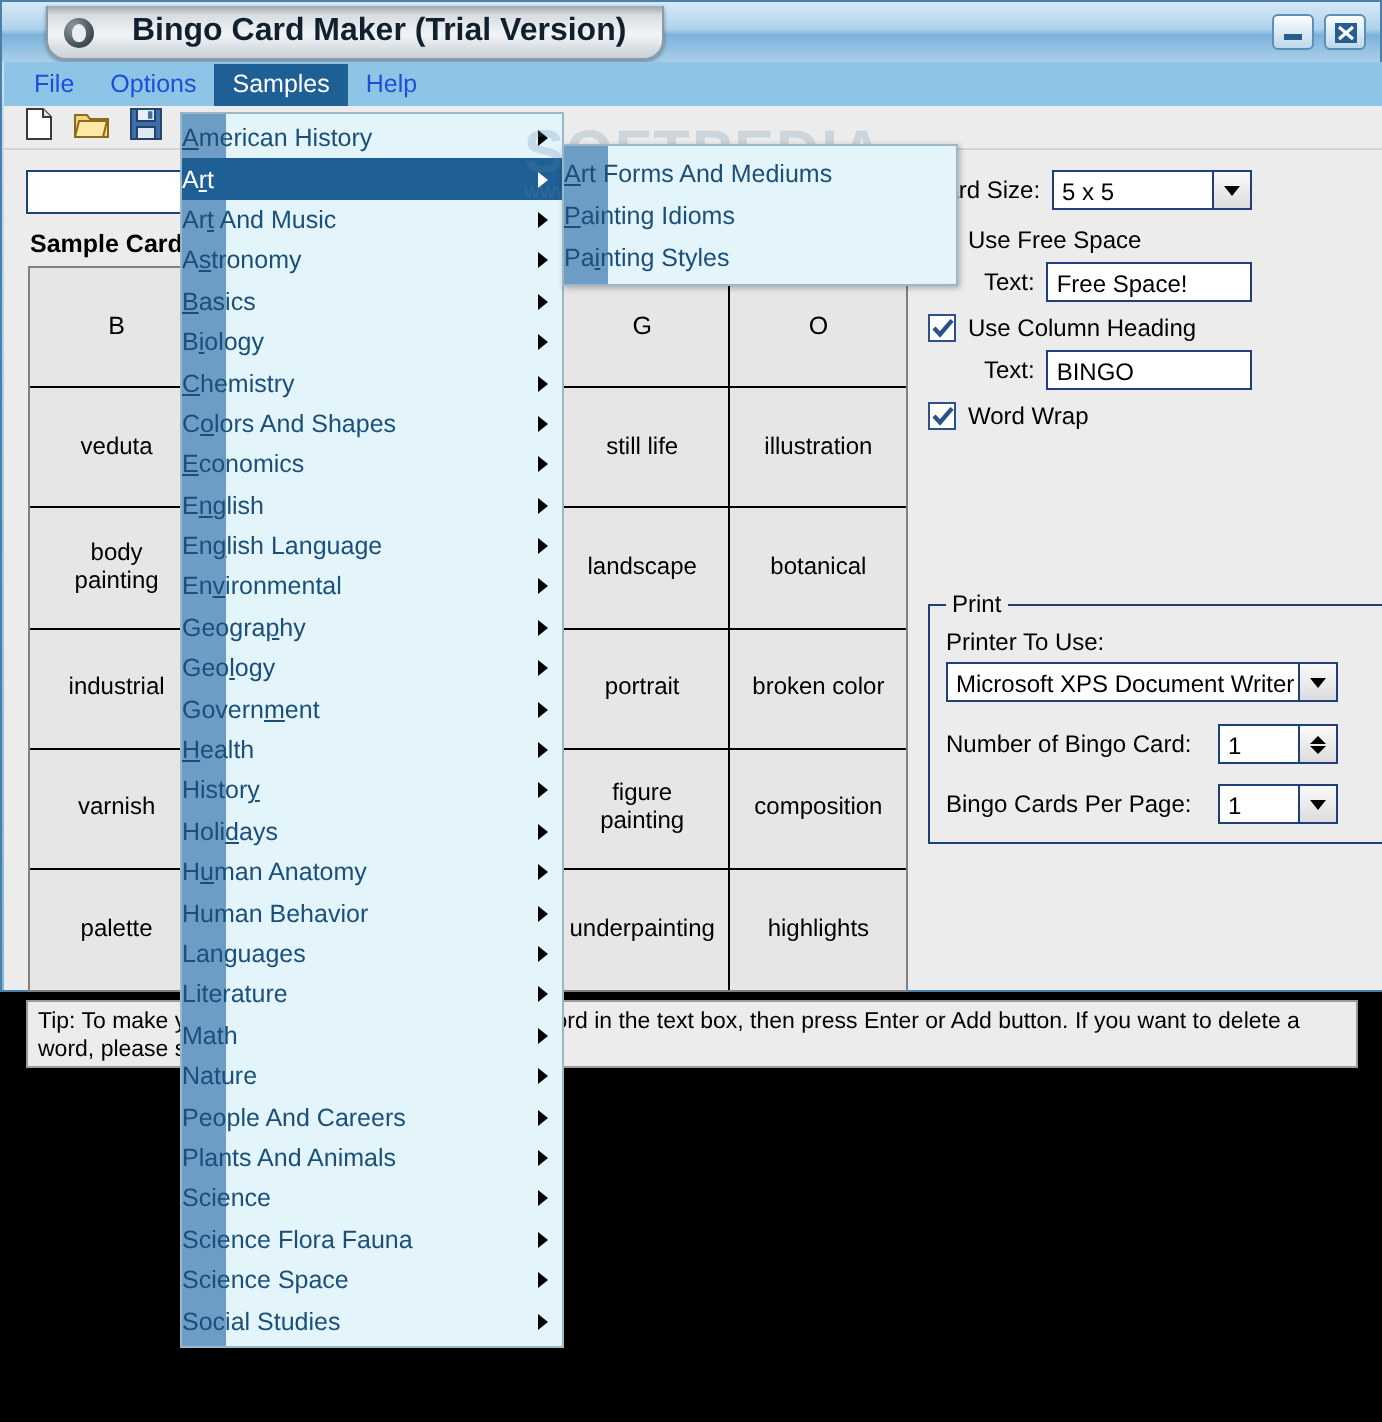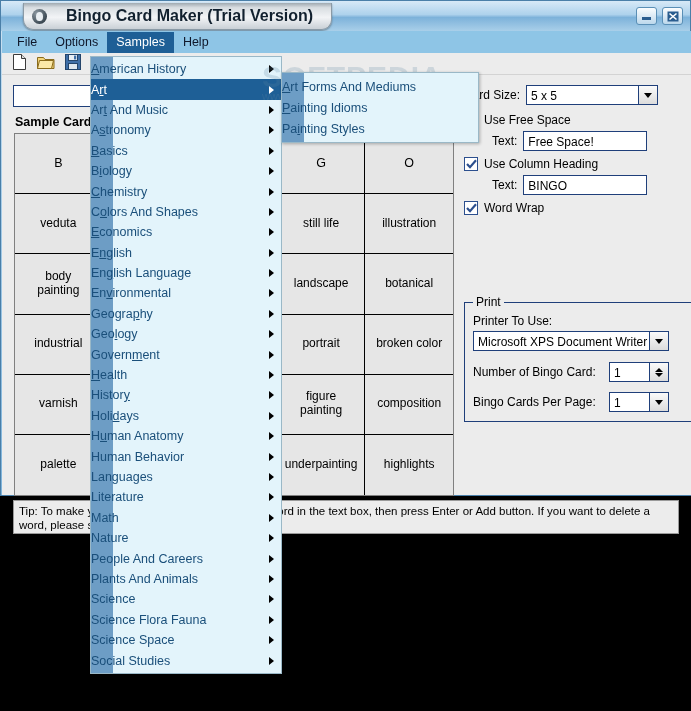--- a/index.html
+++ b/index.html
@@ -30,21 +30,21 @@
   .win-btns{position:absolute;right:7px;top:6px;display:flex;gap:5px;}
   .win-btn{width:19px;height:16px;border:1px solid #5a8fb6;border-radius:3px;
            background:linear-gradient(180deg,#fbfdfe 0%,#dceaf5 50%,#bcd8ec 100%);
            display:flex;align-items:center;justify-content:center;}
   .win-btn svg{display:block;}
 
   
   #menubar{position:absolute;left:1px;top:30px;width:689px;height:22px;
            background:#8ec5e6;display:flex;align-items:center;padding-left:6px;
            box-sizing:border-box;}
-  .mb-item{padding:3px 9px 4px 9px;font-size:12.5px;color:#0f172a;cursor:default;}
+  .mb-item{padding:3px 9px 4px 9px;font-size:12.5px;color:#1d4ed8;cursor:default;}
   .mb-item.open{background:#1e5f96;color:#fff;}
 
   
   #toolbar{position:absolute;left:1px;top:52px;width:689px;height:22px;
            background:#ececec;display:flex;align-items:center;gap:10px;padding-left:10px;
            box-sizing:border-box;border-bottom:1px solid #d3d3d3;}
 
   
   #client{position:absolute;left:1px;top:74px;width:689px;height:420px;
           background:#ececec;box-sizing:border-box;}
@@ -78,21 +78,21 @@
   .combo .val{flex:1;padding:1px 4px;font-size:12px;line-height:18px;white-space:nowrap;overflow:hidden;}
   .combo .arrow{width:18px;border-left:1px solid #1f3f7a;
                 background:linear-gradient(180deg,#fafafa,#dcdcdc);
                 display:flex;align-items:center;justify-content:center;}
   .tri{width:0;height:0;border-left:4px solid transparent;border-right:4px solid transparent;
        border-top:5px solid #000;}
   .chk{display:flex;align-items:center;gap:6px;margin:6px 0 4px 0;}
   .chkbox{width:14px;height:14px;border:1px solid #2c4f8e;background:#fff;
           display:flex;align-items:center;justify-content:center;box-sizing:border-box;}
   .textrow{display:flex;align-items:center;gap:6px;margin:0 0 6px 28px;}
-  .tinput{width:124px;height:20px;border:1px solid #1f3f7a;background:#fff;
+  .tinput{width:103px;height:20px;border:1px solid #1f3f7a;background:#fff;
           box-sizing:border-box;padding:1px 4px;font-size:12px;line-height:18px;}
 
   fieldset.print{position:absolute;left:0;top:210px;width:213px;
                  border:1px solid #1f3f7a;margin:0;padding:5px 24px 9px 8px;box-sizing:border-box;}
   fieldset.print legend{font-size:12px;padding:0 3px;}
   .spin{width:18px;border-left:1px solid #1f3f7a;
         background:linear-gradient(180deg,#fafafa,#dcdcdc);
         display:flex;flex-direction:column;align-items:center;justify-content:center;gap:1px;}
   .tri-up{width:0;height:0;border-left:4px solid transparent;border-right:4px solid transparent;
           border-bottom:4px solid #000;}
@@ -231,21 +231,21 @@
 
       <div id="tipbar">
         <div>Tip: To make your own bingo card, please type a word in the text box, then press Enter or Add button. If you want to delete a word, please select</div>
         <div>it from the dropdown list and press the Delete button. After all words are added, please click Print button in the toolbar to print it.</div>
       </div>
 
       <div id="rightpanel">
 
         <div class="row">
           <span class="lbl">Card Size:</span>
-          <div class="combo" style="width:132px;">
+          <div class="combo" style="width:100px;">
             <div class="val">5 x 5</div>
             <div class="arrow">
                 <i class="tri"></i>
               </div>
           </div>
         </div>
 
         <div class="chk">
           <span class="chkbox">
             <svg width="11" height="10" viewBox="0 0 11 10">

